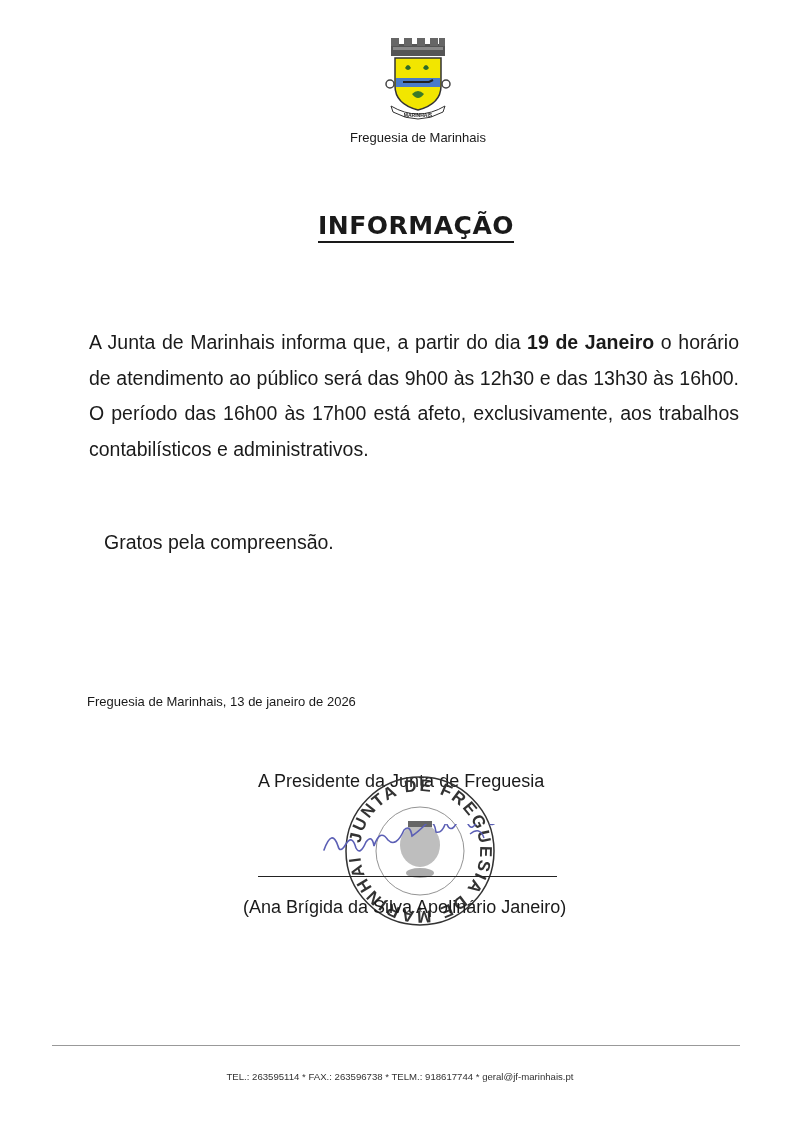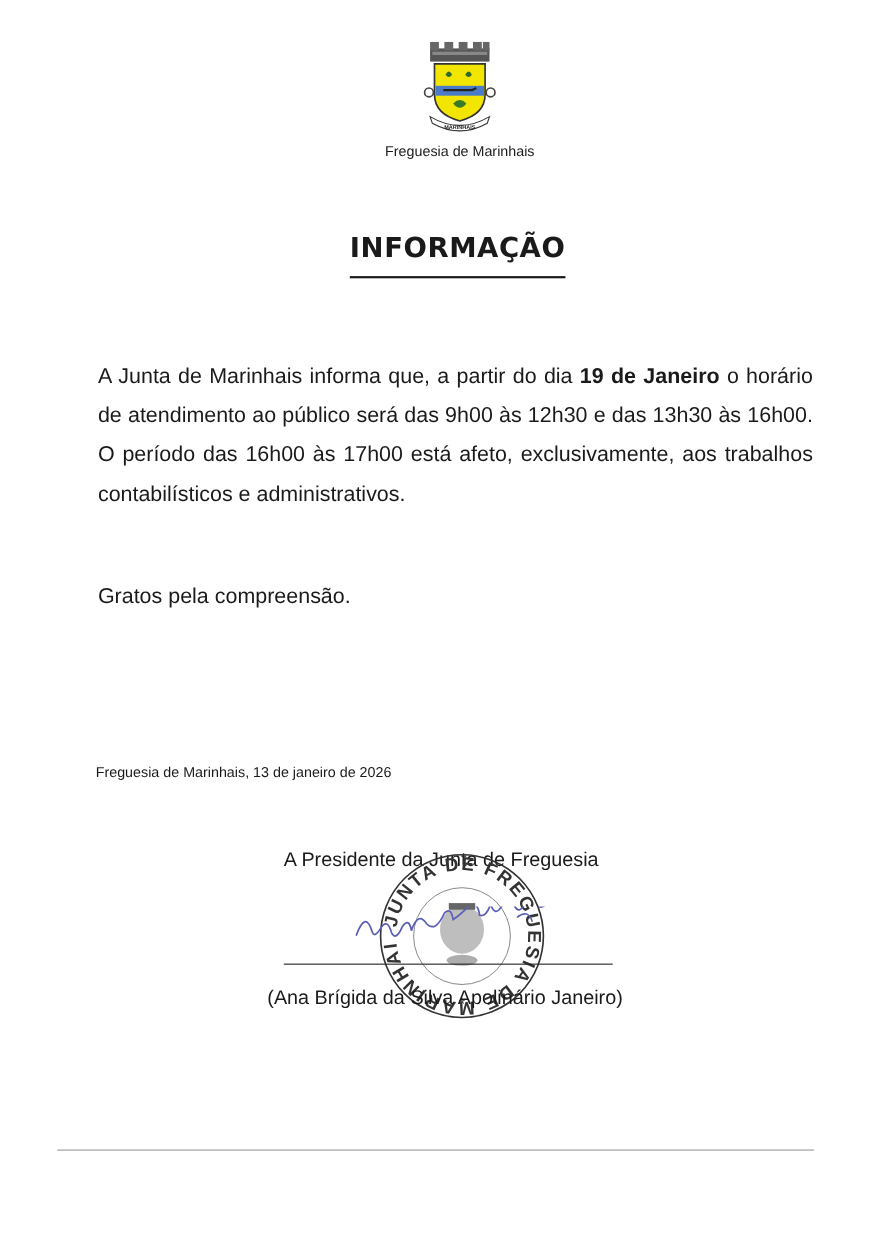--- a/index.html
+++ b/index.html
@@ -1,23 +1,23 @@
 <!DOCTYPE html>
 <html><head>
 <meta charset="utf-8">
 <style>
   html, body { margin:0; padding:0; background:#ffffff; }
   body { width:800px; height:1132px; position:relative; overflow:hidden; font-family:"Liberation Sans", sans-serif; color:#1a1a1a; }
   .crest { position:absolute; left:383px; top:38px; width:70px; height:84px; }
   .org-name { position:absolute; left:0; width:836px; top:130px; text-align:center; font-size:13px; }
   .title { position:absolute; left:0; width:832px; top:211px; text-align:center; font-family:"DejaVu Sans", sans-serif; font-weight:bold; font-size:25px; letter-spacing:0.5px; }
-  .title span { border-bottom:2px solid #1a1a1a; padding-bottom:11px; }
+  .title span { border-bottom:2px solid #1a1a1a; padding-bottom:1px; }
   .body-text { position:absolute; left:89px; width:650px; top:325px; font-size:19.5px; line-height:35.5px; text-align:justify; }
   .body-text b { font-weight:bold; }
-  .thanks { position:absolute; left:89px; top:531px; font-size:19.5px;text-align:right; }
+  .thanks { position:absolute; left:104px; top:531px; font-size:19.5px;text-align:right; }
   .place-date { position:absolute; left:87px; top:694px; font-size:13px; }
   .signer-role { position:absolute; left:258px; top:771px; font-size:18px; }
   .stamp { position:absolute; left:340px; top:775px; width:160px; height:152px; }
   .signature { position:absolute; left:320px; top:824px; width:230px; height:40px; }
   .sig-line { position:absolute; left:258px; top:876px; width:299px; height:1px; background:#222; }
   .signer-name { position:absolute; left:243px; top:897px; font-size:18px; }
   .footer-rule { position:absolute; left:52px; top:1045px; width:688px; height:1px; background:#999; }
   .footer { position:absolute; left:0; width:800px; top:1069px; text-align:center; font-size:9.6px; line-height:15px; color:#333; }
 </style>
 </head>
@@ -81,13 +81,14 @@
   <path d="M150 10 q10 -8 14 4" fill="none" stroke="#5b5fb5" stroke-width="1.4"></path>
 </svg>
 
 <div class="sig-line"></div>
 
 <div class="signer-name">(Ana Brígida da Silva Apolinário Janeiro)</div>
 
 <div class="footer-rule"></div>
 
 <div class="footer">
+  <div>TEL.: 263595114 * FAX.: 263596738 * TELM.: 918617744 * geral@jf-marinhais.pt</div>
 </div>
 
 </body></html>

